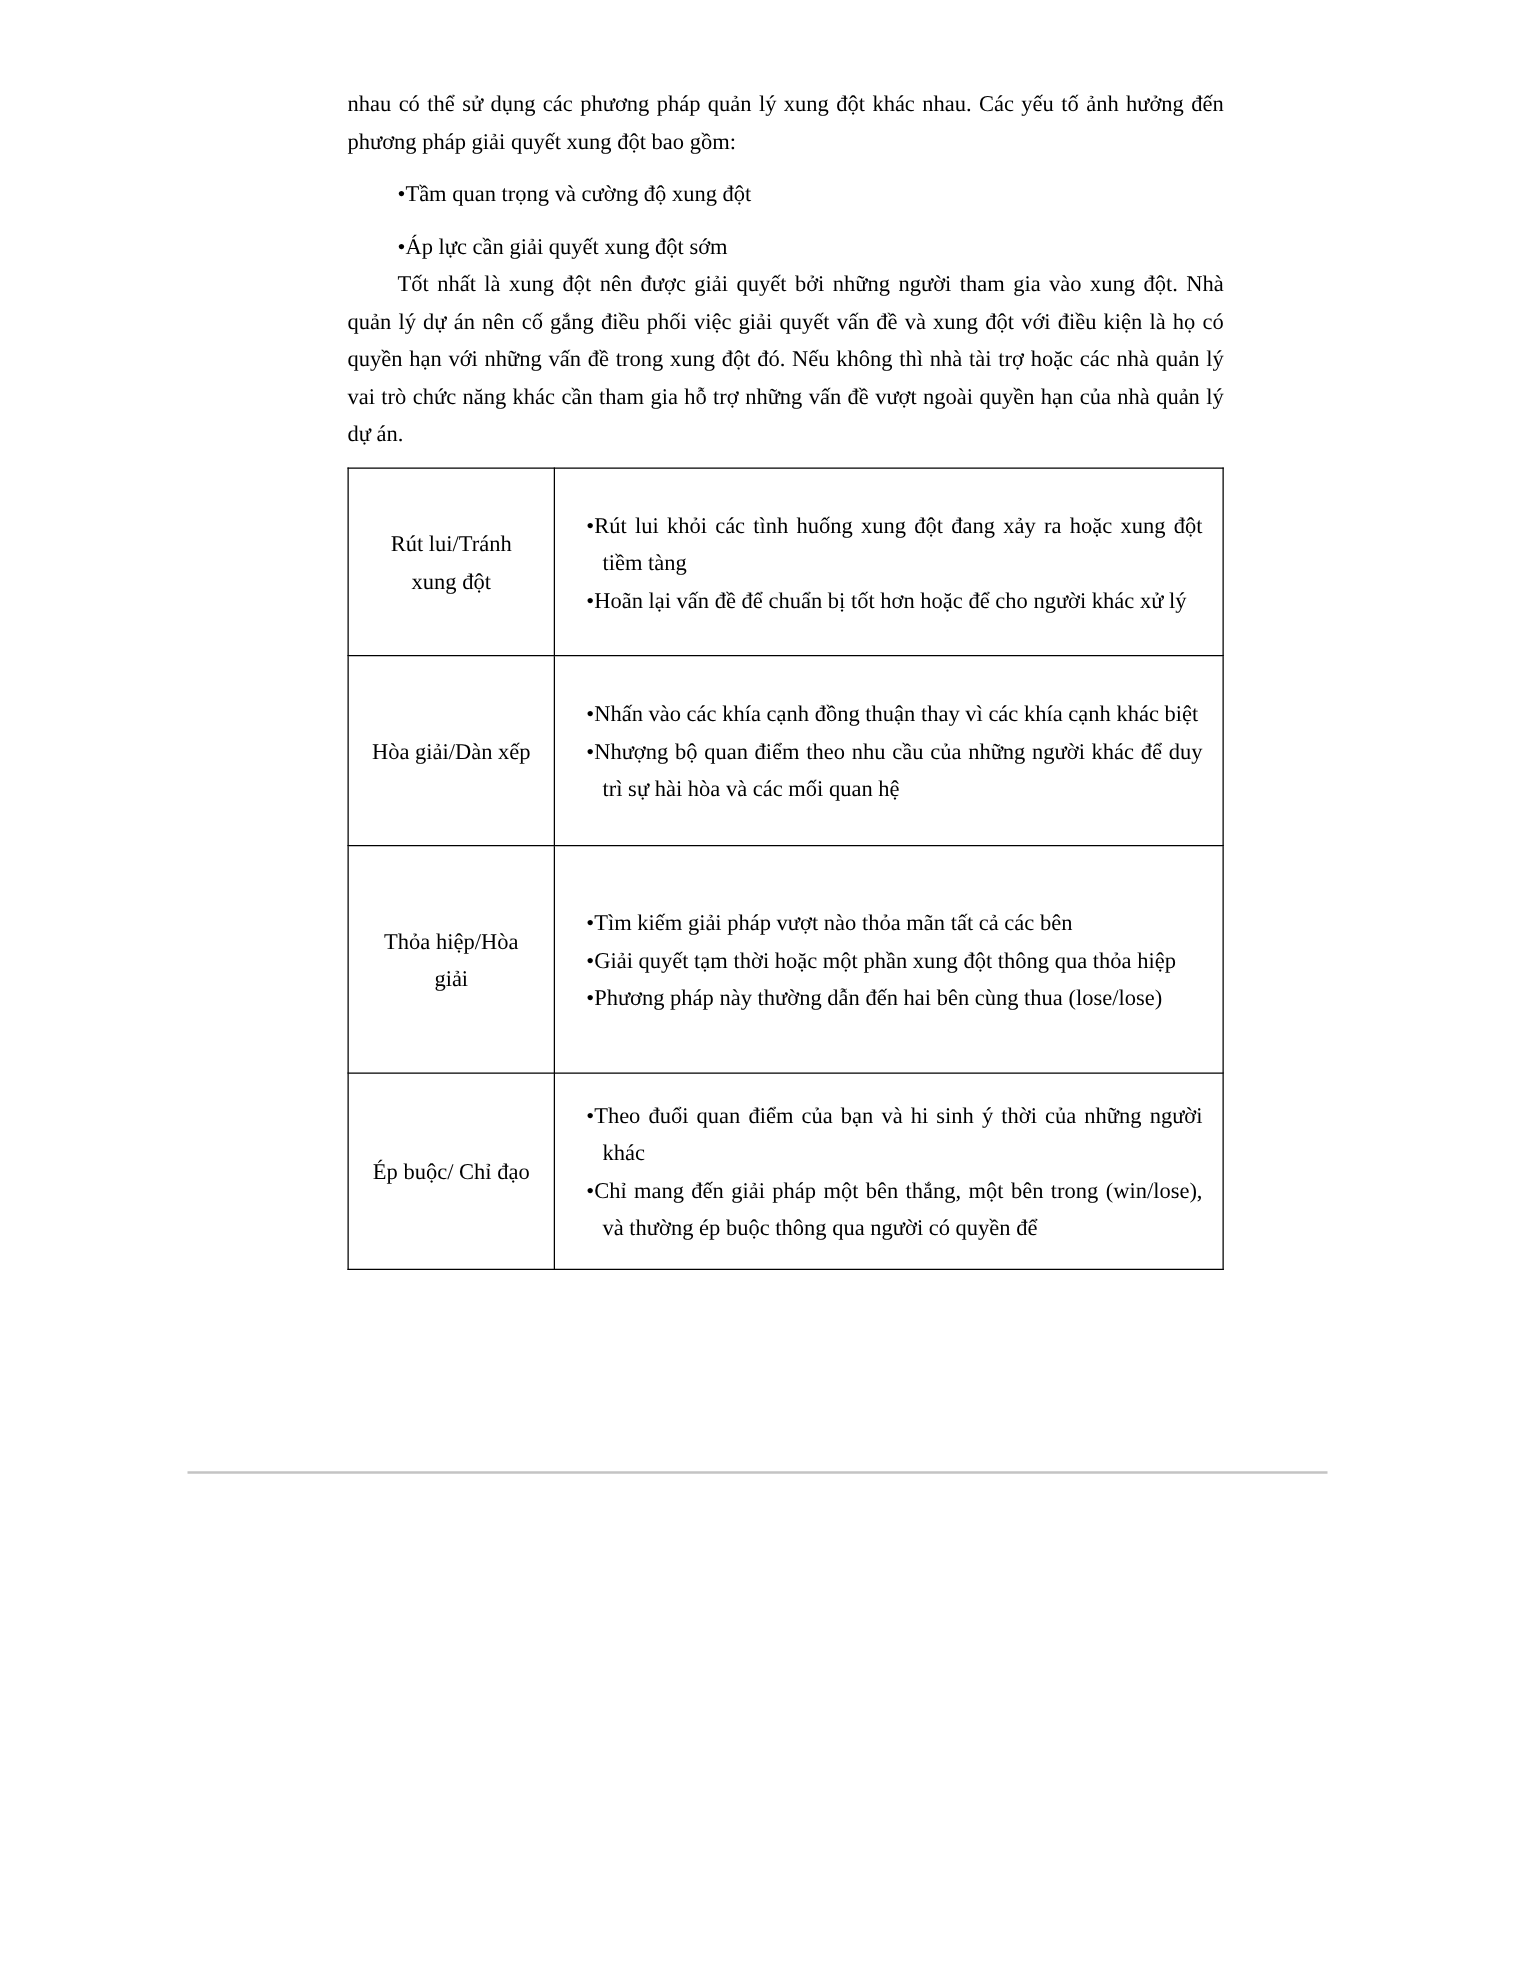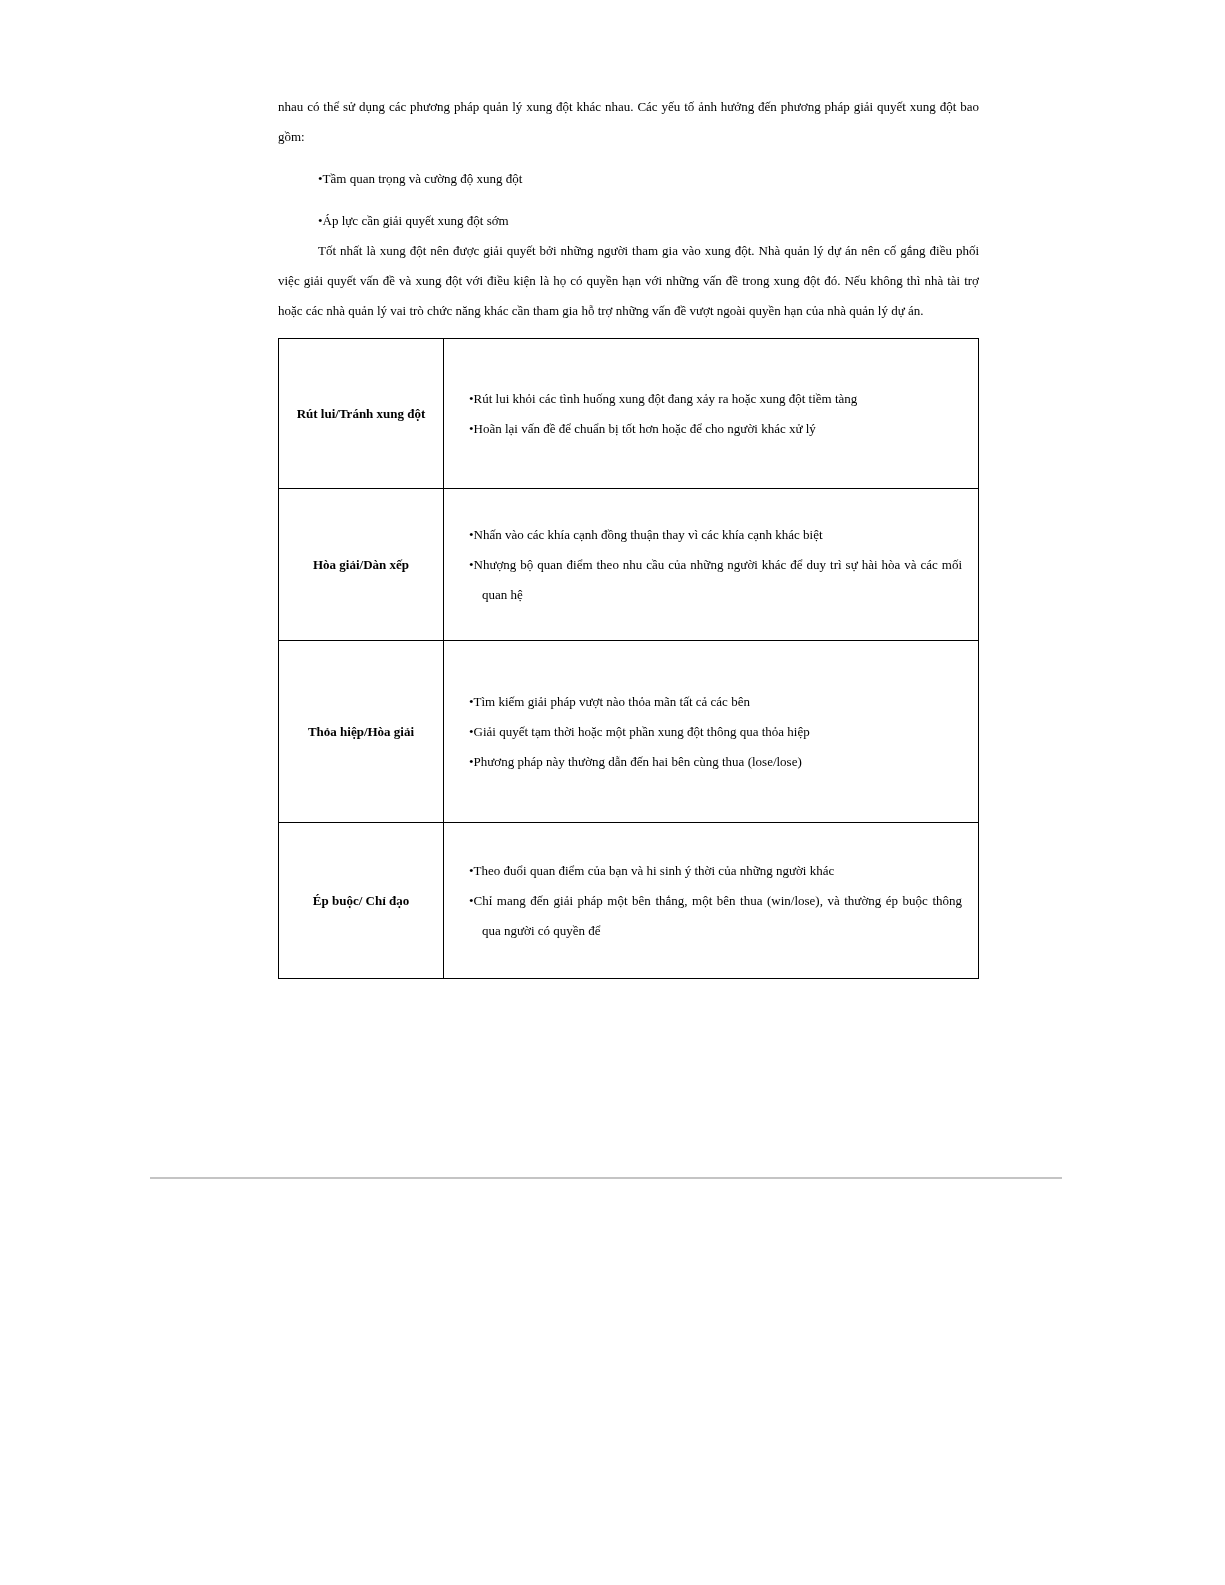--- a/index.html
+++ b/index.html
@@ -14,23 +14,23 @@
   }
   .page {
     position: relative;
     width: 1225px;
     height: 1585px;
     background: #ffffff;
   }
   .content {
     position: absolute;
     left: 278px;
-    top: 92px;
+    top: 68px;
     width: 701px;
-    font-size: 13px;
+    font-size: 18px;
     line-height: 30px;
   }
   .para { text-align: justify; }
   .para.first-indent { text-indent: 40px; }
   ul.factors {
     list-style: none;
     margin-left: 40px;
   }
   ul.factors li::before { content: "\2022"; }
   ul.factors li { text-align: left; margin-top: 12px; }
@@ -40,21 +40,21 @@
     margin-top: 12px;
     table-layout: fixed;
   }
   table.conflict-table td {
     border: 1.5px solid #000000;
     vertical-align: middle;
   }
   td.label-cell {
     width: 165px;
     text-align: center;
-    font-weight: bold;
+    font-weight: normal;
     padding: 10px 14px;
     line-height: 30px;
   }
   td.desc-cell {
     padding: 18px 16px 18px 14px;
   }
   td.desc-cell ul { list-style: none; }
   td.desc-cell li {
     padding-left: 24px;
     text-indent: -13px;
@@ -118,21 +118,21 @@
             <li>Giải quyết tạm thời hoặc một phần xung đột thông qua thỏa hiệp</li>
             <li>Phương pháp này thường dẫn đến hai bên cùng thua (lose/lose)</li>
           </ul>
         </td>
       </tr>
       <tr class="row-4">
         <td class="label-cell">Ép buộc/ Chỉ đạo</td>
         <td class="desc-cell">
           <ul>
             <li>Theo đuổi quan điểm của bạn và hi sinh ý thời của những người khác</li>
-            <li>Chỉ mang đến giải pháp một bên thắng, một bên thua (win/lose), và thường ép buộc thông qua người có quyền để</li>
+            <li>Chỉ mang đến giải pháp một bên thắng, một bên trong (win/lose), và thường ép buộc thông qua người có quyền để</li>
           </ul>
         </td>
       </tr>
     </tbody>
       </table>
 
   </div>
 
   <hr class="page-divider">
 </div>

